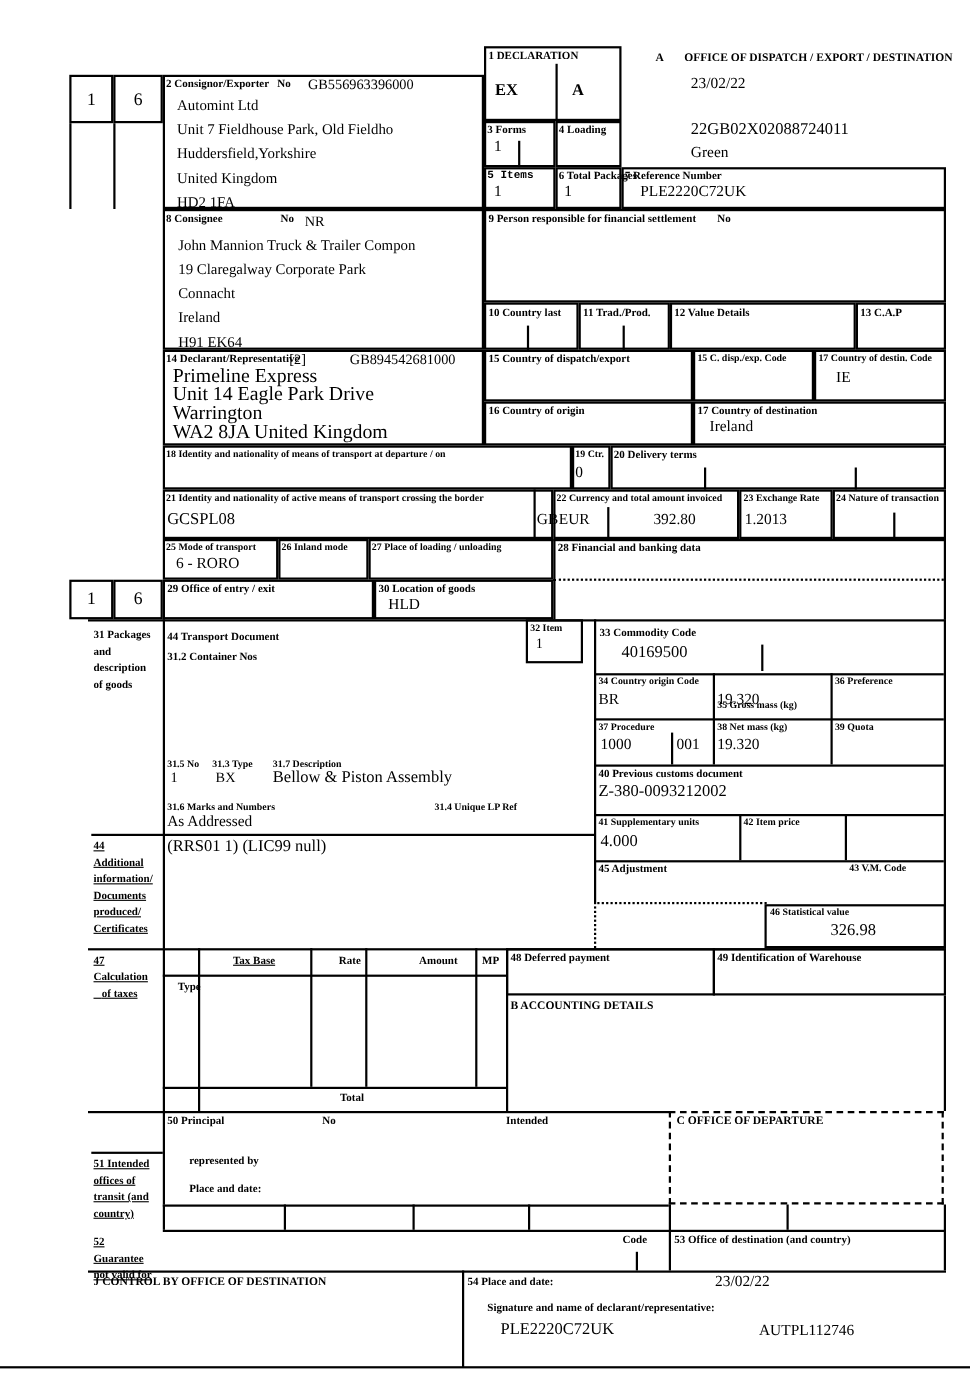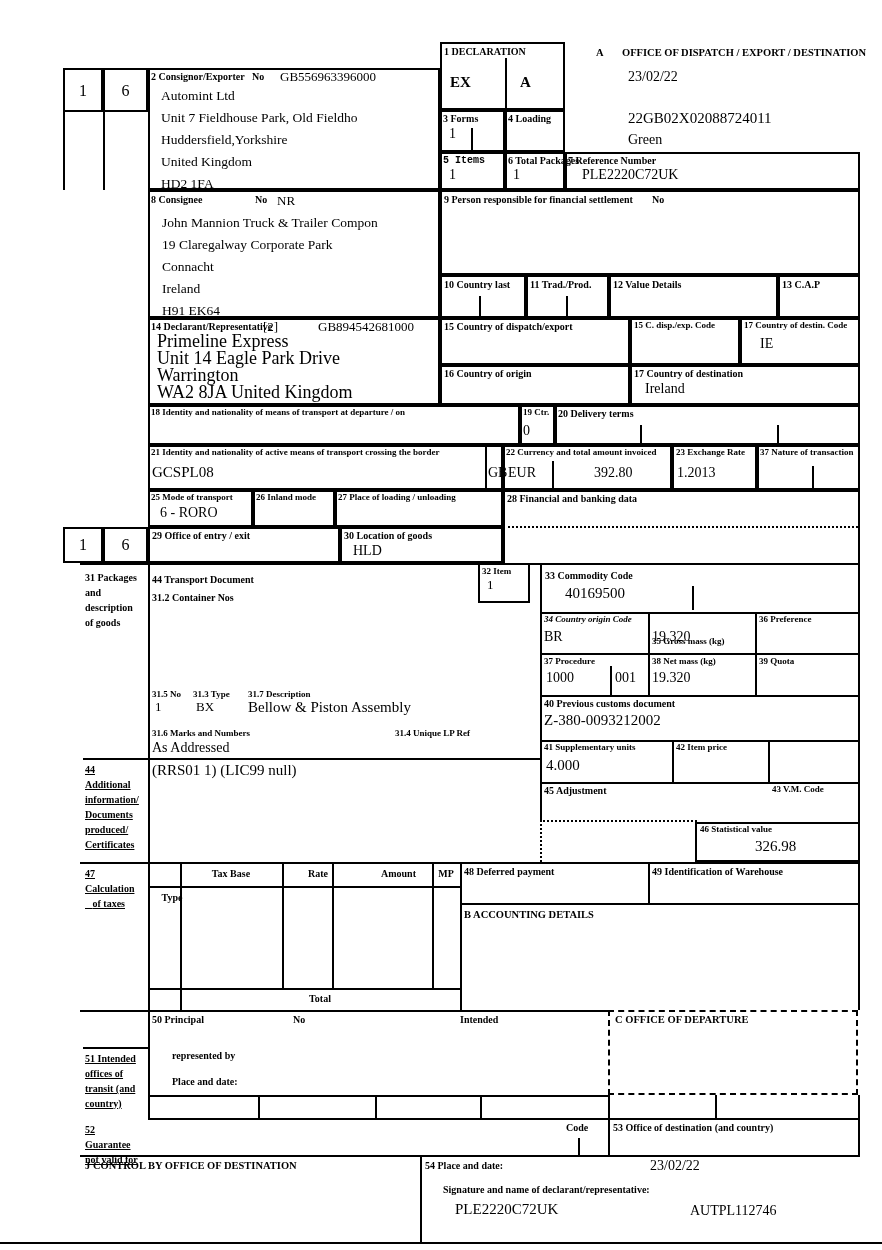--- a/index.html
+++ b/index.html
@@ -146,21 +146,21 @@
   <div class="val" style="left:488px;top:465px;">GB</div>
   <div class="bx" style="left:503px;top:445px;width:169px;height:45px;"></div>
   <div class="vl" style="left:552px;top:461px;height:29px;"></div>
   <div class="lbl s9" style="left:506px;top:448px;">22 Currency and total amount invoiced</div>
   <div class="val" style="left:508px;top:465px;">EUR</div>
   <div class="val" style="left:565px;top:465px;margin-left:29px;">392.80</div>
   <div class="bx" style="left:672px;top:445px;width:85px;height:45px;"></div>
   <div class="lbl s9" style="left:676px;top:448px;">23 Exchange Rate</div>
   <div class="val" style="left:677px;top:465px;">1.2013</div>
   <div class="bx" style="left:757px;top:445px;width:103px;height:45px;"></div>
-  <div class="lbl s9" style="left:760px;top:448px;">37 Nature of transaction</div>
+  <div class="lbl s9" style="left:760px;top:448px;">24 Nature of transaction</div>
   <div class="vl" style="left:812px;top:466px;height:24px;"></div>
 
   <div class="bx" style="left:148px;top:490px;width:105px;height:37px;"></div>
   <div class="bx" style="left:253px;top:490px;width:82px;height:37px;"></div>
   <div class="bx" style="left:335px;top:490px;width:168px;height:37px;"></div>
   <div class="lbl s9" style="left:151px;top:493px;">25 Mode of transport</div>
   <div class="val" style="left:160px;top:505px;">6 - RORO</div>
   <div class="lbl s9" style="left:256px;top:493px;">26 Inland mode</div>
   <div class="lbl s9" style="left:338px;top:493px;">27 Place of loading / unloading</div>
   <div class="hl" style="left:503px;top:490px;width:357px;"></div>
@@ -196,21 +196,21 @@
   <div class="lbl" style="left:545px;top:570px;">33 Commodity Code</div>
   <div class="val v15" style="left:565px;top:585px;">40169500</div>
   <div class="vl" style="left:692px;top:586px;height:24px;"></div>
   <div class="hl" style="left:540px;top:612px;width:318px;"></div>
   <div class="hl" style="left:540px;top:653px;width:318px;"></div>
   <div class="hl" style="left:540px;top:695px;width:318px;"></div>
   <div class="hl" style="left:540px;top:740px;width:318px;"></div>
   <div class="hl" style="left:540px;top:782px;width:318px;"></div>
   <div class="vl" style="left:648px;top:612px;height:83px;"></div>
   <div class="vl" style="left:755px;top:612px;height:83px;"></div>
-  <div class="lbl s9" style="left:544px;top:615px;font-style:italic;">34 Country origin Code</div>
+  <div class="lbl s9" style="left:544px;top:615px;">34 Country origin Code</div>
   <div class="val" style="left:544px;top:629px;">BR</div>
   <div class="lbl s9" style="left:652px;top:615px;margin-top:22px;">35 Gross mass (kg)</div>
   <div class="val" style="left:652px;top:629px;">19.320</div>
   <div class="lbl s9" style="left:759px;top:615px;">36 Preference</div>
   <div class="lbl s9" style="left:544px;top:657px;">37 Procedure</div>
   <div class="val" style="left:546px;top:670px;">1000</div>
   <div class="vl" style="left:610px;top:666px;height:29px;"></div>
   <div class="val" style="left:615px;top:670px;">001</div>
   <div class="lbl s9" style="left:652px;top:657px;">38 Net mass (kg)</div>
   <div class="val" style="left:652px;top:670px;">19.320</div>
@@ -256,21 +256,21 @@
    of taxes</div>
   <div class="vl" style="left:148px;top:862px;height:148px;"></div>
   <div class="vl" style="left:180px;top:862px;height:148px;"></div>
   <div class="vl" style="left:282px;top:862px;height:126px;"></div>
   <div class="vl" style="left:332px;top:862px;height:126px;"></div>
   <div class="vl" style="left:432px;top:862px;height:126px;"></div>
   <div class="vl" style="left:460px;top:862px;height:148px;"></div>
   <div class="hl" style="left:148px;top:886px;width:312px;"></div>
   <div class="hl" style="left:148px;top:988px;width:312px;"></div>
   <div class="lbl ctr" style="left:148px;top:892px;width:48px;">Type</div>
-  <div class="lbl ctr" style="left:180px;top:868px;width:102px;">Tax Base</div>
+  <div class="lbl ctr" style="left:180px;top:868px;width:102px;text-decoration:underline;">Tax Base</div>
   <div class="lbl" style="left:282px;top:868px;width:46px;text-align:right;">Rate</div>
   <div class="lbl" style="left:332px;top:868px;width:84px;text-align:right;">Amount</div>
   <div class="lbl ctr" style="left:432px;top:868px;width:28px;">MP</div>
   <div class="lbl ctr" style="left:180px;top:993px;width:280px;">Total</div>
 
   <div class="bx" style="left:460px;top:862px;width:190px;height:43px;"></div>
   <div class="bx" style="left:648px;top:862px;width:212px;height:43px;"></div>
   <div class="lbl" style="left:464px;top:866px;">48 Deferred payment</div>
   <div class="lbl" style="left:652px;top:866px;">49 Identification of Warehouse</div>
   <div class="vl" style="left:858px;top:905px;height:105px;"></div>

